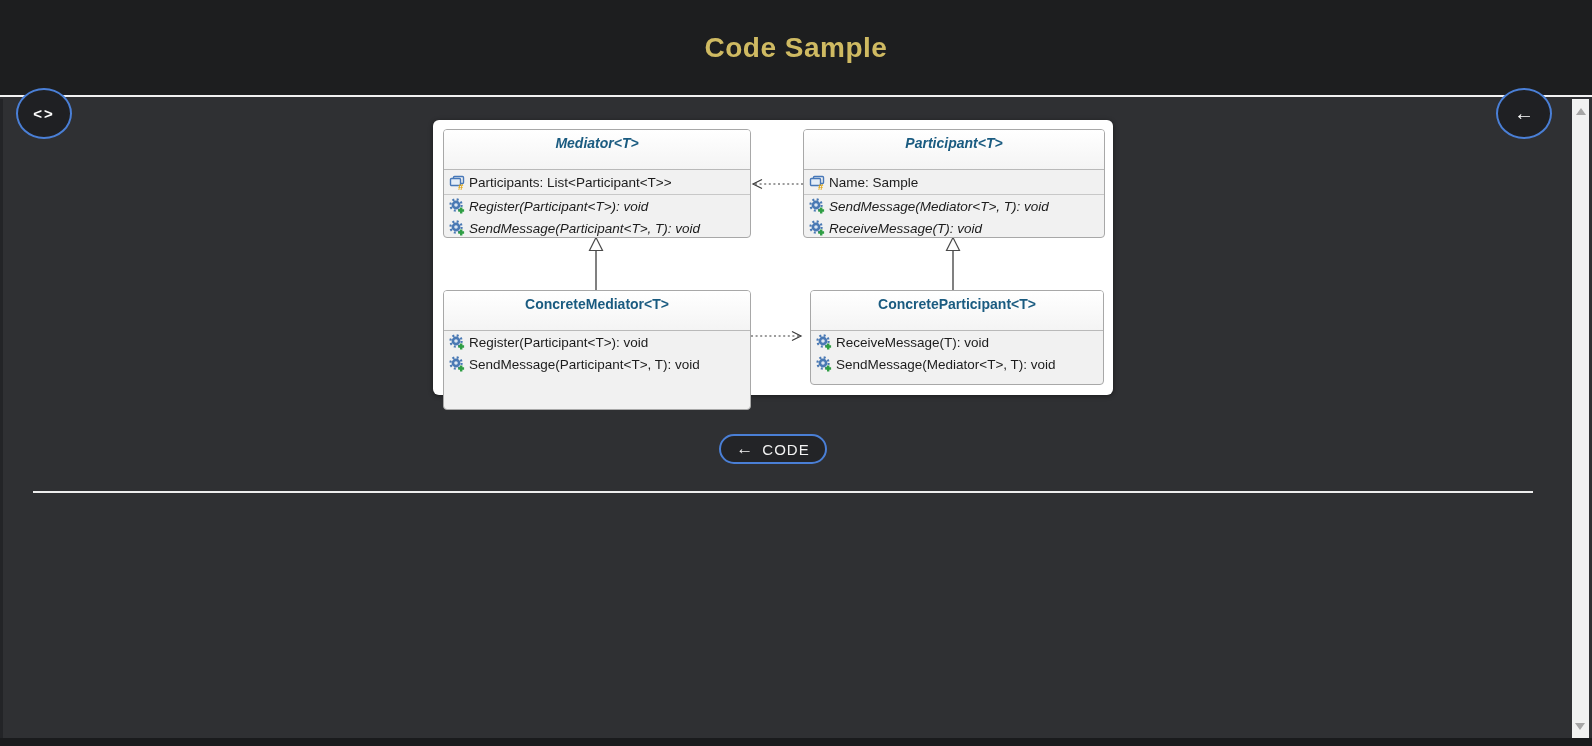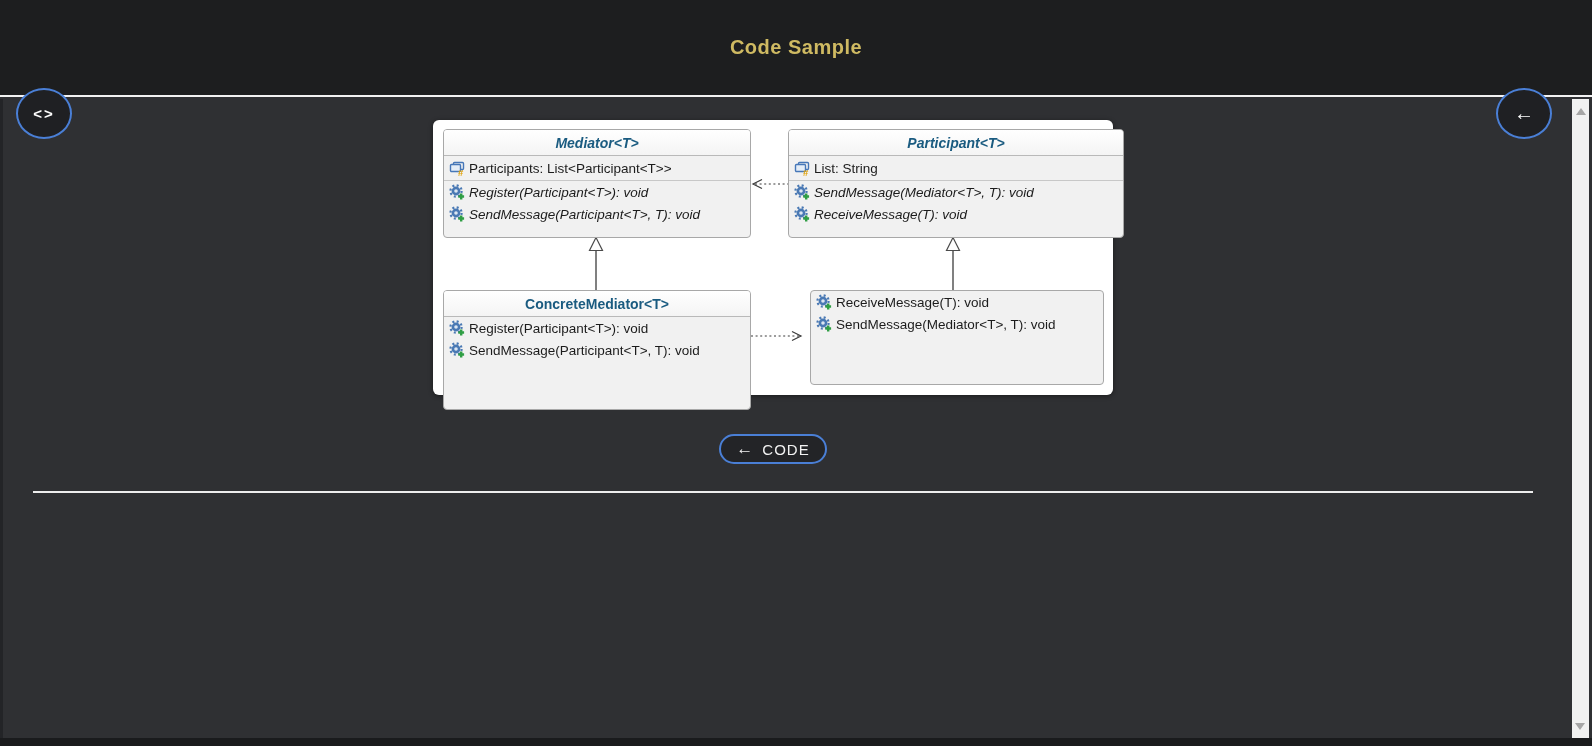--- a/index.html
+++ b/index.html
@@ -4,47 +4,47 @@
 <style>
   * { margin:0; padding:0; box-sizing:border-box; }
   html,body { width:1592px; height:746px; overflow:hidden; background:#2f3033;
               font-family:"Liberation Sans", sans-serif; }
   .screen { position:relative; width:1592px; height:746px; background:#2f3033; overflow:hidden; }
 
   
   .app-header { position:absolute; top:0; left:0; width:1592px; height:97px;
                 background:#1d1e1f; border-bottom:2px solid #f2f2f2;
                 display:flex; align-items:center; justify-content:center; z-index:2; }
-  .app-title { color:#cfba62; font-size:20px; font-weight:bold; letter-spacing:.5px; }
+  .app-title { color:#cfba62; font-size:28px; font-weight:bold; letter-spacing:.5px; }
 
   
   .circle-btn { position:absolute; width:56px; height:51px; border-radius:50%;
                 border:2px solid #4a7fd6; background:#1f2023; color:#fff;
                 display:flex; align-items:center; justify-content:center;
                 font-size:16px; font-weight:bold; cursor:pointer; z-index:6; }
   .circle-btn.left  { left:16px;  top:88px; }
   .circle-btn.right { left:1496px; top:88px; }
   .code-glyph { letter-spacing:2px; font-size:15px; }
   .arrow-glyph { font-size:20px; font-weight:normal; }
 
   
   .diagram-panel { position:absolute; left:433px; top:120px; width:680px; height:275px;
                    background:#fff; border-radius:6px; box-shadow:0 1px 5px rgba(0,0,0,.45); z-index:3; }
   .relations { position:absolute; left:0; top:0; }
 
   .class-box { position:absolute; background:#f1f1f1; border:1px solid #a8a8a8;
                border-radius:4px; overflow:hidden; font-size:13.5px; color:#1c1c1c; }
   .box-mediator             { left:10px;  top:9px;   width:308px; height:109px; }
-  .box-participant          { left:355px; top:9px;   width:336px; height:109px; }
+  .box-participant          { left:370px; top:9px;   width:302px; height:109px; }
   .box-concrete-mediator    { left:10px;  top:170px; width:308px; height:120px; }
   .box-concrete-participant { left:377px; top:170px; width:294px; height:95px; }
 
   .class-title { background:linear-gradient(#ffffff,#f4f4f4); text-align:center;
                  font-weight:bold; color:#1a5b80; font-size:14px;
-                 padding:5px 2px 4px; border-bottom:1px solid #b9b9b9; }
+                 padding:5px 2px 18px; border-bottom:1px solid #b9b9b9; }
   .class-title.abstract { font-style:italic; }
   .member { display:flex; align-items:center; gap:4px; padding:3px 4px 3px 5px;
             white-space:nowrap; }
   .member.field-row { border-bottom:1px solid #c8c8c8; padding-top:4px; padding-bottom:4px; }
   .member.abstract .member-text { font-style:italic; }
   .m-icon { flex:0 0 auto; display:inline-flex; }
 
   
   .actions { position:absolute; left:433px; top:434px; width:680px;
              display:flex; justify-content:center; gap:12px; z-index:3; }
@@ -156,21 +156,21 @@
     <div class="class-box box-participant">
       <div class="class-title abstract">Participant&lt;T&gt;</div>
       <div class="member field-row">
         <span class="m-icon">
           <svg width="16" height="16" viewBox="0 0 16 16">
             <rect x="4.5" y="2.5" width="10" height="7" rx="1" fill="none" stroke="#4677b8" stroke-width="1.4"></rect>
             <rect x="1.5" y="4.5" width="10" height="7" rx="1" fill="#e4edf7" stroke="#4677b8" stroke-width="1.4"></rect>
             <text x="9" y="16" font-size="9.5" font-weight="bold" fill="#e0a000">#</text>
           </svg>
         </span>
-        <span class="member-text">List: String</span>
+        <span class="member-text">Name: Sample</span>
       </div>
       <div class="member abstract">
         <span class="m-icon">
           <svg width="16" height="16" viewBox="0 0 16 16">
             <circle cx="7" cy="7" r="5.6" fill="none" stroke="#4a79b4" stroke-width="2.2" stroke-dasharray="2 2.4"></circle>
             <circle cx="7" cy="7" r="4.4" fill="#4a79b4"></circle>
             <circle cx="7" cy="7" r="1.8" fill="#dce6f2"></circle>
             <g stroke="#2f9e44" stroke-width="2.4">
                 <line x1="12.2" y1="9.6" x2="12.2" y2="15.4"></line>
                 <line x1="9.3" y1="12.5" x2="15.1" y2="12.5"></line>
@@ -221,20 +221,21 @@
                 <line x1="12.2" y1="9.6" x2="12.2" y2="15.4"></line>
                 <line x1="9.3" y1="12.5" x2="15.1" y2="12.5"></line>
               </g>
           </svg>
         </span>
         <span class="member-text">SendMessage(Participant&lt;T&gt;, T): void</span>
       </div>
     </div>
 
     <div class="class-box box-concrete-participant">
+      <div class="class-title">ConcreteParticipant&lt;T&gt;</div>
       <div class="member">
         <span class="m-icon">
           <svg width="16" height="16" viewBox="0 0 16 16">
             <circle cx="7" cy="7" r="5.6" fill="none" stroke="#4a79b4" stroke-width="2.2" stroke-dasharray="2 2.4"></circle>
             <circle cx="7" cy="7" r="4.4" fill="#4a79b4"></circle>
             <circle cx="7" cy="7" r="1.8" fill="#dce6f2"></circle>
             <g stroke="#2f9e44" stroke-width="2.4">
                 <line x1="12.2" y1="9.6" x2="12.2" y2="15.4"></line>
                 <line x1="9.3" y1="12.5" x2="15.1" y2="12.5"></line>
               </g>

